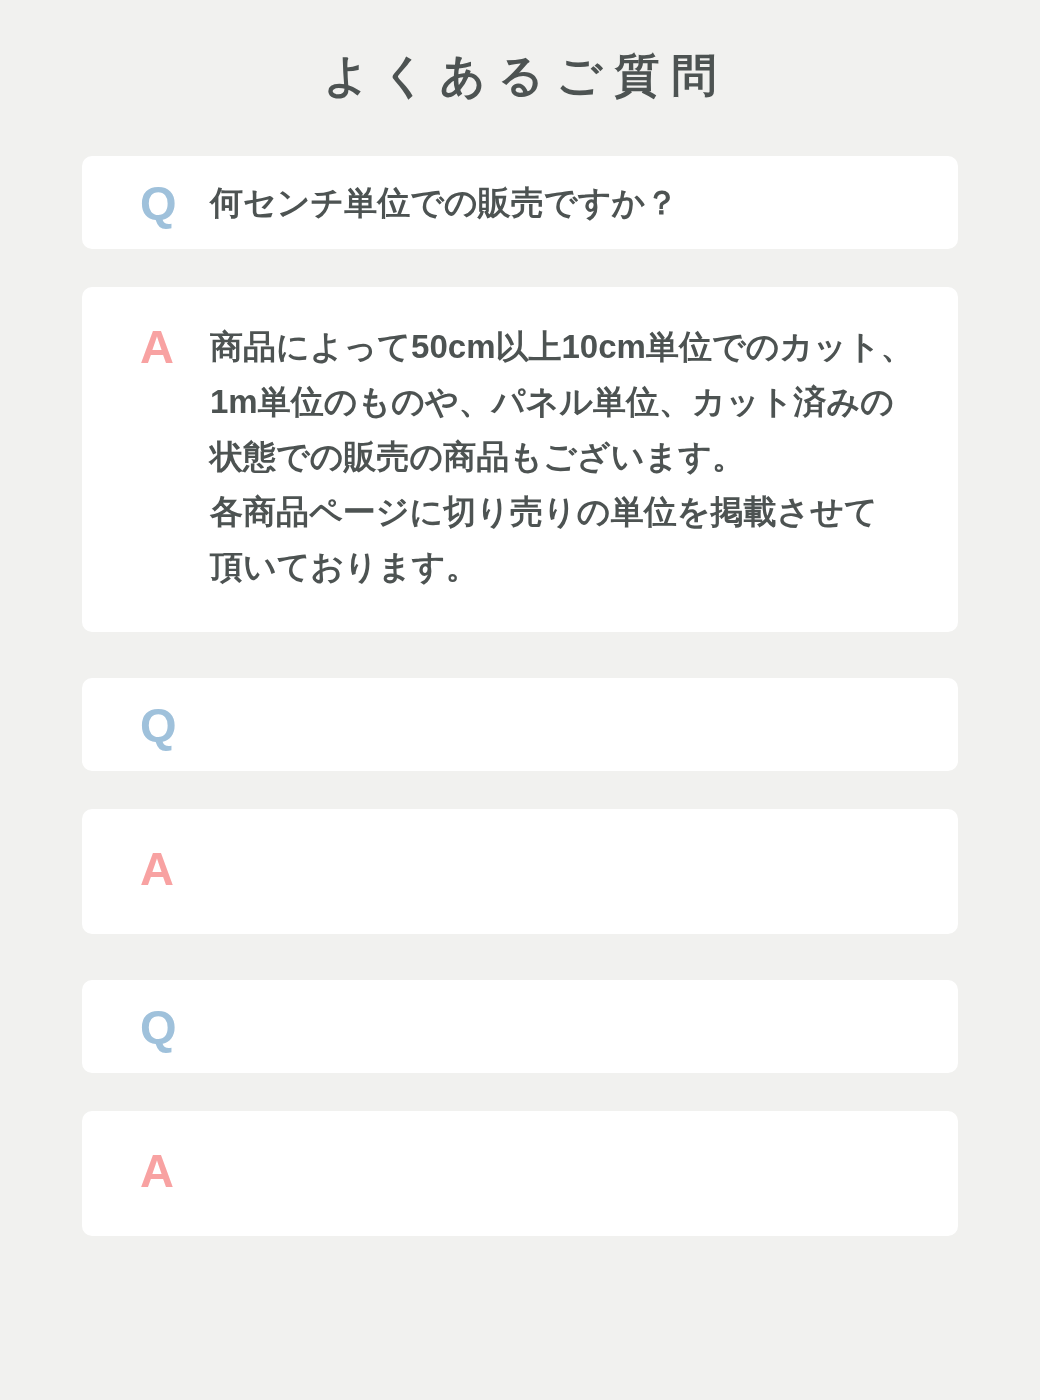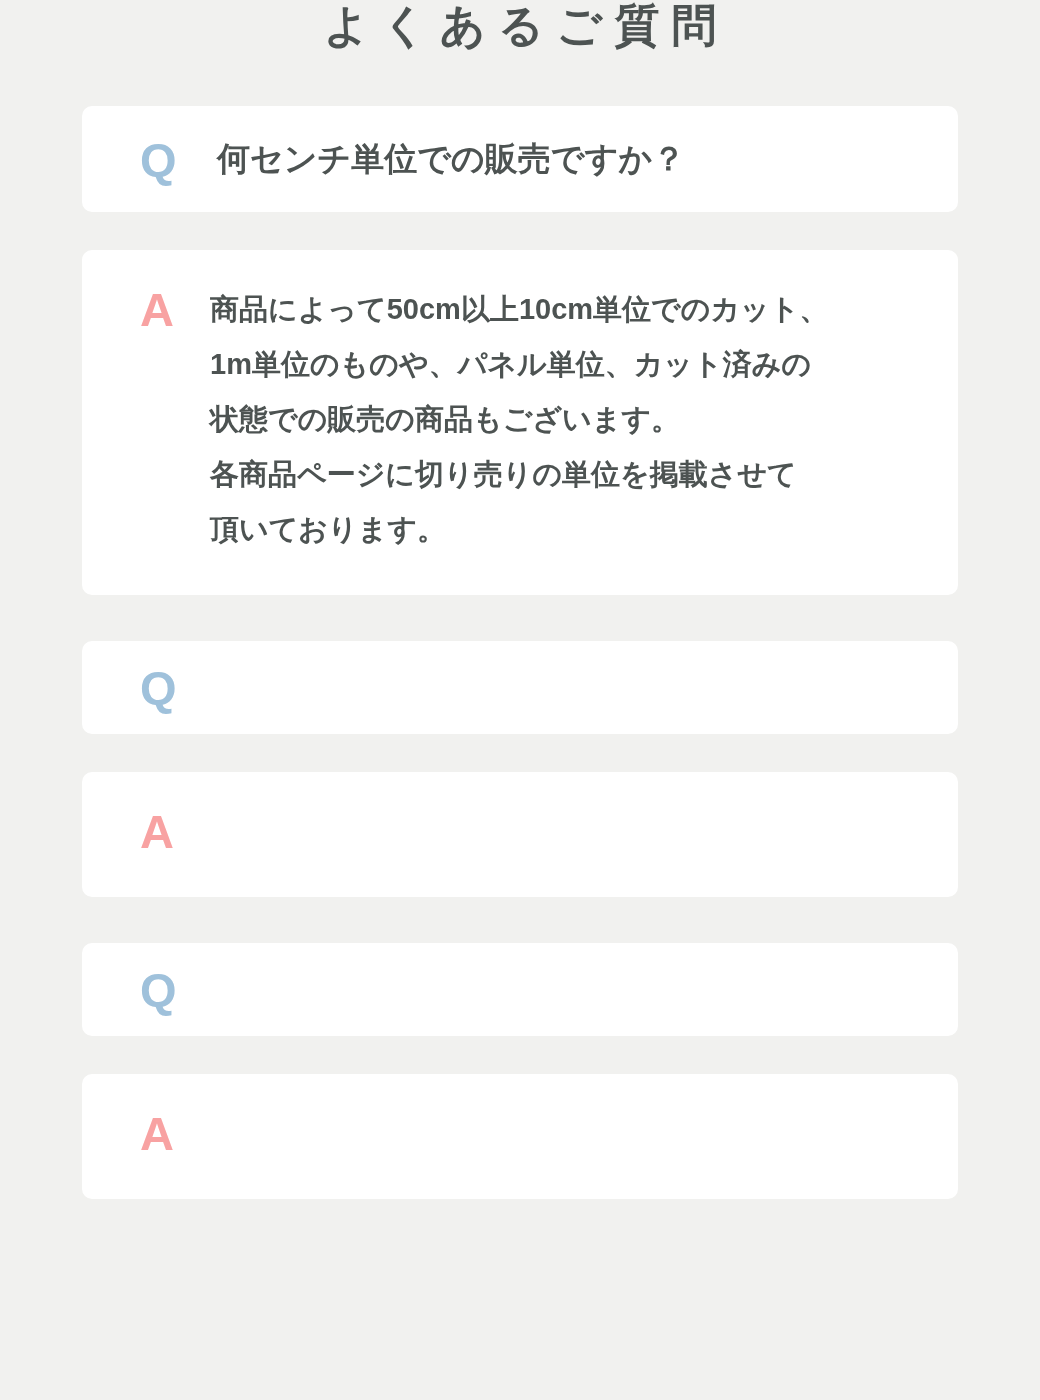--- a/index.html
+++ b/index.html
@@ -15,20 +15,21 @@
     width: 1040px;
     height: 1400px;
     overflow: hidden;
     background: var(--background);
     font-family: "Liberation Sans", "DejaVu Sans", sans-serif;
     color: var(--text);
   }
   .page {
     width: 1040px;
     height: 1024px;
+    padding-top: 50px;
   }
   .title {
     margin: 0 0 54px 0;
     font-size: 45px;
     line-height: 52px;
     font-weight: 800;
     text-align: center;
     letter-spacing: 0.27em;
     padding-left: 0.27em;
     color: var(--text);
@@ -55,29 +56,29 @@
   .a-card.last { margin-bottom: 0; }
   .badge {
     flex-shrink: 0;
     width: 70px;
     font-size: 47px;
     font-weight: 700;
   }
   .q-badge { color: var(--q-accent); line-height: 47px; }
   .a-badge { color: var(--a-accent); line-height: 55px; }
   .q-text {
-    margin: 7px;
+    margin: 0;
     font-size: 33px;
     line-height: 46px;
     font-weight: 700;
     color: var(--text);
   }
   .a-text {
     margin: 0;
-    font-size: 29px;
+    font-size: 33px;
     line-height: 55px;
     font-weight: 700;
     color: var(--text);
     white-space: pre-line;
   }
 </style>
 </head>
 <body>
 
 <div class="page">

